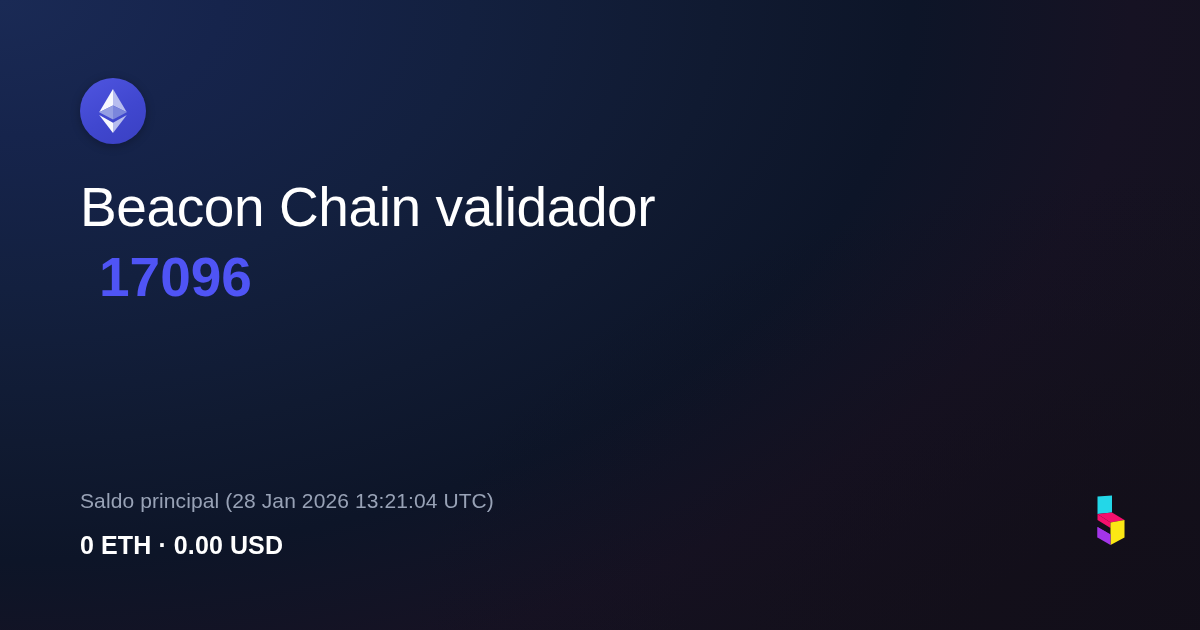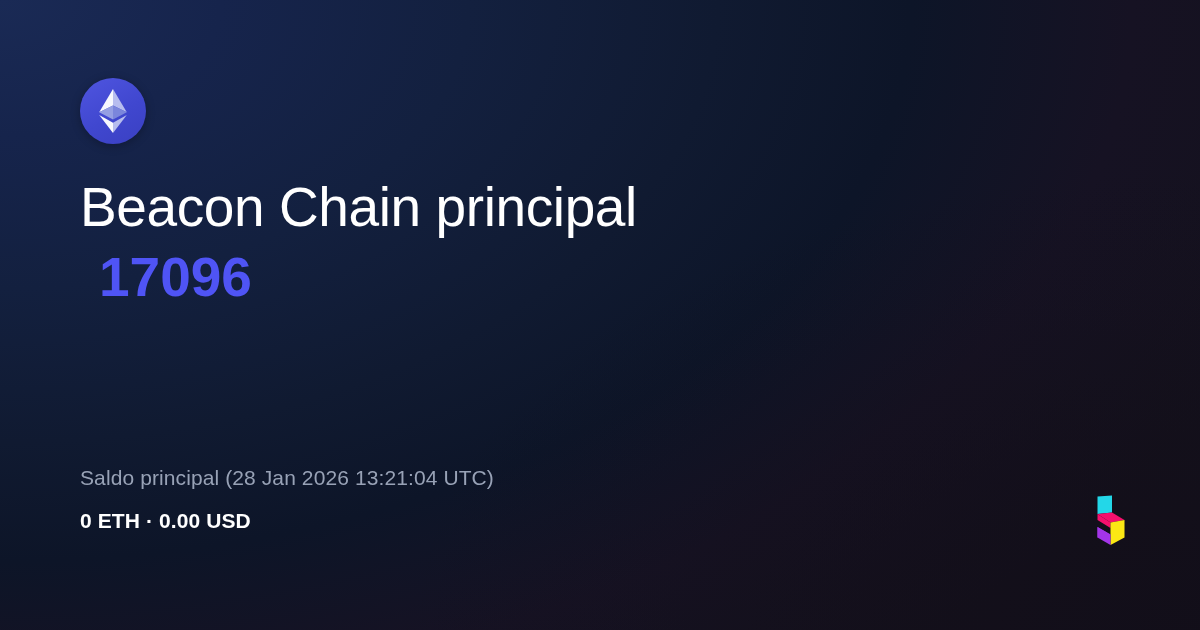--- a/index.html
+++ b/index.html
@@ -84,34 +84,34 @@
     font-weight: 700;
     color: #4f54f5;
     letter-spacing: 0px;
     margin-left: 19px;
   }
 
   
   .balance-block {
     position: absolute;
     left: 80px;
-    bottom: 95px;
+    bottom: 67px;
     z-index: 3;
   }
   .balance-label {
     font-size: 21px;
     font-weight: 400;
     color: #98a2b6;
     letter-spacing: 0.1px;
     line-height: 1.35;
     white-space: nowrap;
   }
   .balance-value {
     margin-top: 14px;
-    font-size: 21px;
+    font-size: 25px;
     font-weight: 700;
     color: #ffffff;
     letter-spacing: 0.1px;
     line-height: 1.35;
     white-space: nowrap;
   }
 
   
   .brand-logo {
     position: absolute;
@@ -141,21 +141,21 @@
 
         <polygon points="28.8,24.2 15,31.4 15,17.6" fill="#7e8adc" opacity="0.95"></polygon>
 
         <polygon points="1.2,27 15,34.8 15,45" fill="#ffffff" opacity="0.96"></polygon>
 
         <polygon points="28.8,27 15,45 15,34.8" fill="#c7cdf2" opacity="0.88"></polygon>
       </svg>
     </div>
 
     <h1 class="headline">
-      <span>Beacon Chain principal</span>
+      <span>Beacon Chain validador</span>
       <span class="validator-index">17096</span>
     </h1>
 
   </div>
 
   <div class="balance-block">
     <div class="balance-label">Saldo principal (28 Jan 2026 13:21:04 UTC)</div>
     <div class="balance-value">0 ETH · 0.00 USD</div>
   </div>
 

